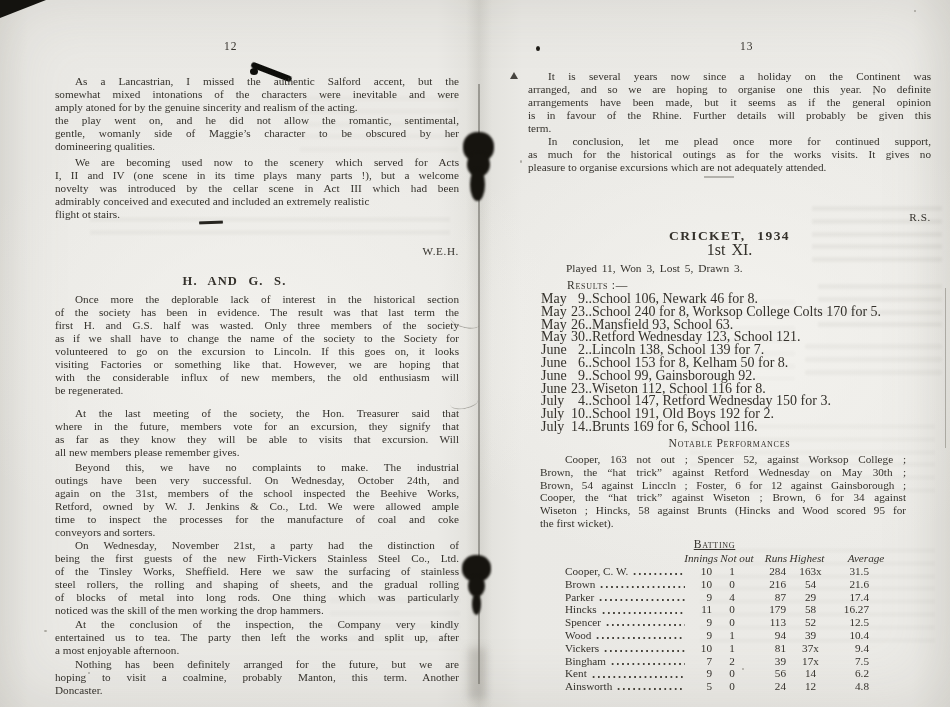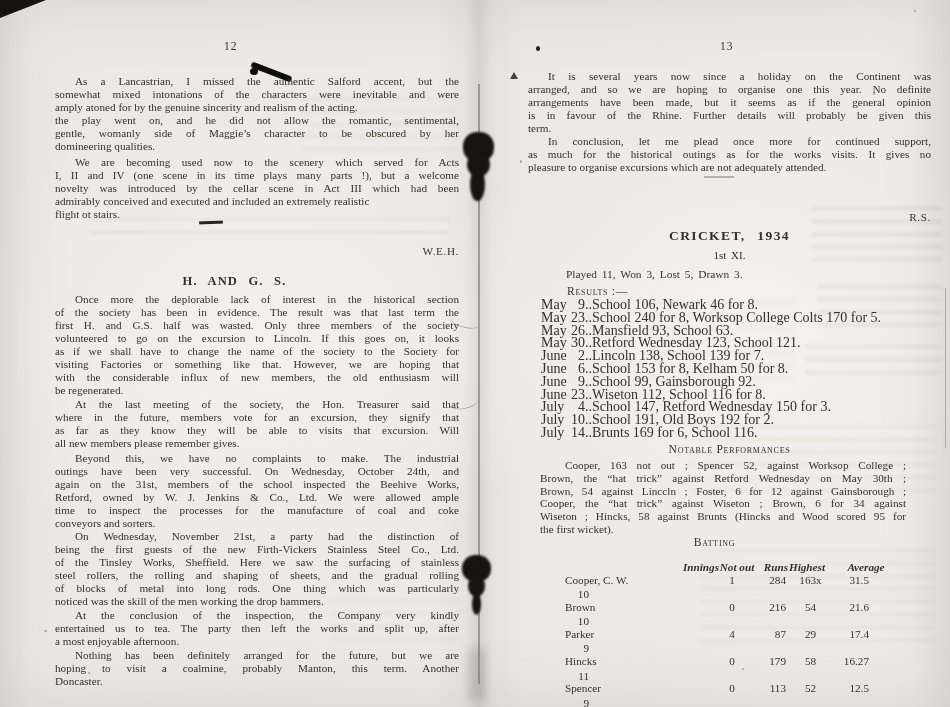--- a/index.html
+++ b/index.html
@@ -23,35 +23,35 @@
   .col-r .jl { line-height:13px; }
   .para > .jl:last-child { text-align-last:left; }
   .para.ind > .jl:first-child { text-indent:20px; }
   .para.ind25 > .jl:first-child { text-indent:25px; }
   .sigline { display:flex; justify-content:space-between; font-size:11.2px; line-height:13px; }
   .sig { letter-spacing:.6px;margin-top:37px; }
   .h-gs { margin:16px 45px 0 0; font-size:12.5px; font-weight:bold; text-align:center;
           letter-spacing:1.2px; word-spacing:6px; line-height:14px; }
   .h-cricket { margin:4px 0 0 0; font-size:13.5px; font-weight:bold; text-align:center;
                letter-spacing:1.4px; word-spacing:7px; line-height:15px; }
-  .xi { margin-top:6px; text-align:center; font-size:11px; line-height:13px; word-spacing:2px; }
+  .xi { margin-top:0; text-align:center; font-size:16px; line-height:13px; word-spacing:2px; }
   .played { margin:6px 0 0 38px; font-size:11.4px; line-height:13px; word-spacing:2px; }
   .sc { font-variant:small-caps; letter-spacing:.7px; }
   .res-label { margin:4px 0 1px 39px; font-size:11.6px; line-height:13px; }
   .res-row { display:flex; margin-left:13px; font-size:14px; line-height:12.8px; white-space:nowrap; }
   .res-m { width:30px; }
   .res-d { width:14px; text-align:right; }
   .center-h { text-align:center; font-size:11.6px; line-height:12px; }
   .notable { margin:3px 0 0 12px; width:366px; }
   .notable .jl { line-height:12.9px; }
   .bat { margin-left:37px; width:304px; font-size:11.2px; }
-  .bat-head { position:relative; height:12.8px; margin-top:12px; font-style:italic;font-weight:bold; }
+  .bat-head { position:relative; height:12.8px; margin-top:1px; font-style:italic; }
   .bat-head span { position:absolute; transform:translateX(-50%); white-space:nowrap; line-height:12.8px; }
   .bat-row { display:flex; line-height:12.8px; white-space:nowrap; }
-  .b-left { display:flex; width:147px;flex-direction:column; }
+  .b-left { display:flex; width:147px; }
   .b-dots { flex:1; align-self:flex-end; height:4px; margin:0 3px 1.5px 4px;
             background-image:radial-gradient(circle, #45423a 0.9px, transparent 1.05px);
             background-size:5.2px 4px; background-repeat:repeat-x; background-position:0 0; }
   .b-inn { width:24px; text-align:right; }
   .b-no  { width:40px; text-align:center; }
   .b-runs{ width:34px; text-align:right; }
   .b-high{ width:49px; text-align:center; }
   .b-avg { width:34px; text-align:right; }
   
   .corner-ink { position:absolute; left:0; top:0; width:46px; height:18px; background:#14130f;
@@ -120,21 +120,21 @@
   <div class="ghost" style="left:330px;top:598px;width:130px;height:52px;opacity:.04;"></div>
 
   <div class="speck" style="left:914px;top:10px;width:2px;height:2px;"></div>
   <div class="speck" style="left:873px;top:93px;width:2px;height:2px;"></div>
   <div class="speck" style="left:520px;top:160px;width:2px;height:3px;"></div>
   <div class="speck" style="left:44px;top:630px;width:3px;height:2px;"></div>
   <div class="speck" style="left:88px;top:672px;width:2px;height:2px;"></div>
   <div class="speck" style="left:742px;top:668px;width:2px;height:2px;"></div>
 
   <div class="pageno" style="left:224px;top:40px;">12</div>
-  <div class="pageno" style="left:720px;top:40px;">13</div>
+  <div class="pageno" style="left:740px;top:40px;">13</div>
 
   <div class="col col-l">
     <div class="para ind" style="margin-top:7px;">
 
     <div class="jl">As a Lancastrian, I missed the authentic Salford accent, but the</div>
         <div class="jl">somewhat mixed intonations of the characters were inevitable and were</div>
         <div class="jl">amply atoned for by the genuine sincerity and realism of the acting.</div>
       </div>
     <div class="para">
 
@@ -152,27 +152,27 @@
     <div class="sigline">
       <span>flight ot stairs.</span>
       <span class="sig">W.E.H.</span>
     </div>
     <h3 class="h-gs">H. AND G. S.</h3>
     <div class="para ind" style="margin-top:5px;">
 
     <div class="jl">Once more the deplorable lack of interest in the historical section</div>
         <div class="jl">of the society has been in evidence.  The result was that last term the</div>
         <div class="jl">first H. and G.S. half was wasted.  Only three members of the society</div>
+        <div class="jl">as if we shall have to change the name of the society to the Society for</div>
         <div class="jl">volunteered to go on the excursion to Lincoln.  If this goes on, it looks</div>
-        <div class="jl">as if we shall have to change the name of the society to the Society for</div>
         <div class="jl">visiting Factories or something like that.  However, we are hoping that</div>
         <div class="jl">with the considerable influx of new members, the old enthusiasm will</div>
         <div class="jl">be regenerated.</div>
       </div>
-    <div class="para ind" style="margin-top:1px;">
+    <div class="para ind" style="margin-top:10px;">
 
     <div class="jl">At the last meeting of the society, the Hon. Treasurer said that</div>
         <div class="jl">where in the future, members vote for an excursion, they signify that</div>
         <div class="jl">as far as they know they will be able to visits that excursion.  Will</div>
         <div class="jl">all new members please remember gives.</div>
       </div>
     <div class="para ind" style="margin-top:2px;">
 
     <div class="jl">Beyond this, we have no complaints to make.  The industrial</div>
         <div class="jl">outings have been very successful.  On Wednesday, October 24th, and</div>
@@ -288,21 +288,21 @@
     <div class="center-h sc" style="margin-top:4px;">Notable Performances</div>
     <div class="para ind25 notable">
 
     <div class="jl">Cooper, 163 not out ;  Spencer 52, against Worksop College ;</div>
         <div class="jl">Brown, the “hat trick” against Retford Wednesday on May 30th ;</div>
         <div class="jl">Brown, 54 against Linccln ;  Foster, 6 for 12 against Gainsborough ;</div>
         <div class="jl">Cooper, the “hat trick” against Wiseton ;  Brown, 6 for 34 against</div>
         <div class="jl">Wiseton ;  Hincks, 58 against Brunts (Hincks and Wood scored 95 for</div>
         <div class="jl">the first wicket).</div>
       </div>
-    <div class="center-h sc" style="margin-top:1px;padding-right:30px;">Batting</div>
+    <div class="center-h sc" style="margin-top:9px;padding-right:30px;text-decoration:underline;">Batting</div>
     <div class="bat">
       <div class="bat-head">
         <span style="left:136px;">Innings</span>
         <span style="left:172px;">Not out</span>
         <span style="left:211px;">Runs</span>
         <span style="left:242px;">Highest</span>
         <span style="left:301px;">Average</span>
       </div>
       <div>
 

